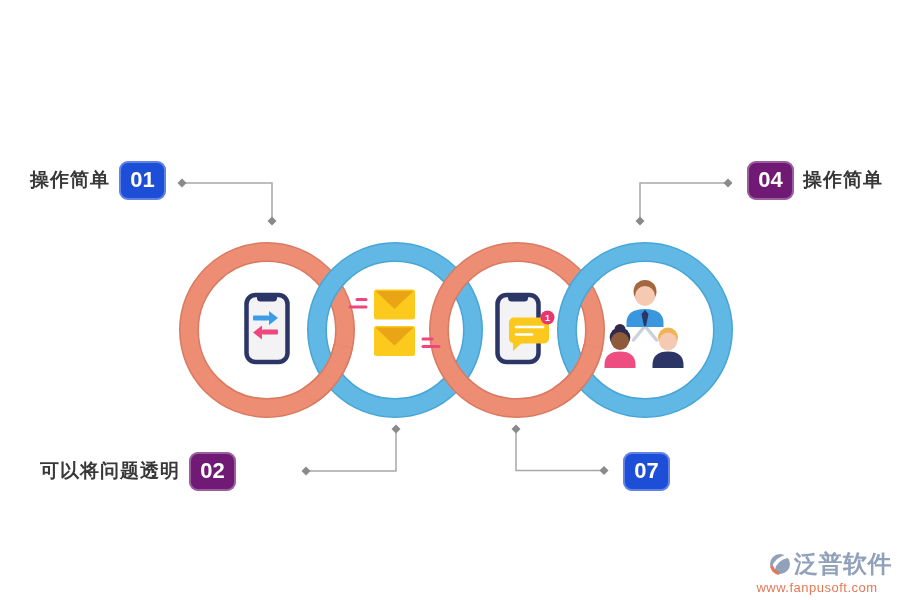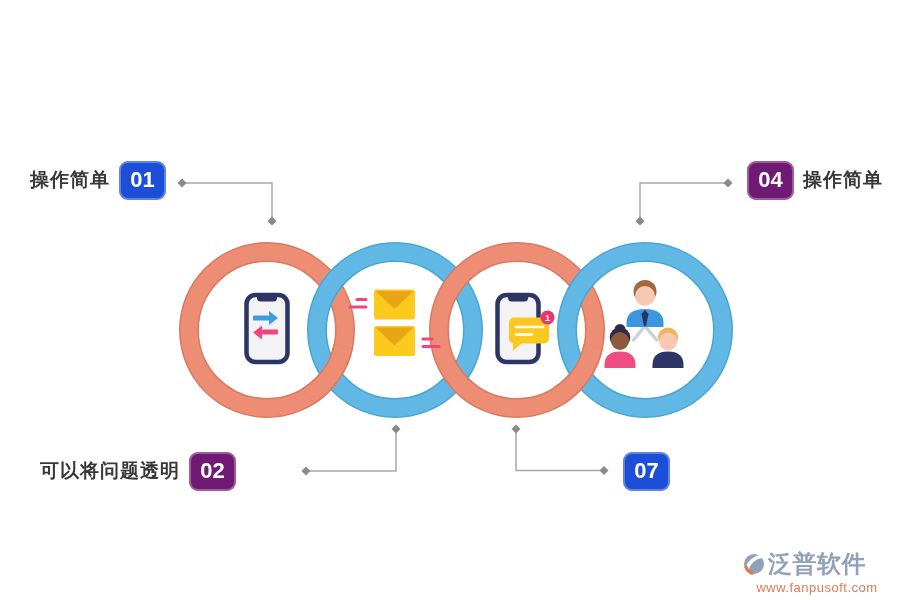--- a/index.html
+++ b/index.html
@@ -17,21 +17,21 @@
     font-size:19px;font-weight:700;color:#383838;letter-spacing:1px;white-space:nowrap;
   }
   .badge{
     width:47px;height:39px;border-radius:9px;display:flex;align-items:center;justify-content:center;
     color:#ffffff;font-size:22px;font-weight:600;flex:0 0 auto;
     box-shadow:inset 0 0 0 2px rgba(255,255,255,0.30);
   }
   .badge-orange{background:#1d4ed8;}
   .badge-blue{background:#701a75;}
   .watermark{position:absolute;left:742px;top:548px;width:150px;opacity:0.95;}
-  .wm-row{display:flex;align-items:center;gap:2px;}
+  .wm-row{display:flex;align-items:center;justify-content:flex-end;gap:2px;}
   .wm-brand{font-size:24px;font-weight:700;color:#8c9cb6;letter-spacing:0.5px;white-space:nowrap;}
   .wm-url{font-size:13px;color:#e2714e;letter-spacing:0.5px;text-align:center;margin-top:0px;}
 </style>
 </head>
 <body>
 
 <div class="stage">
 
   <svg class="diagram-svg" width="900" height="600" viewBox="0 0 900 600">
 

